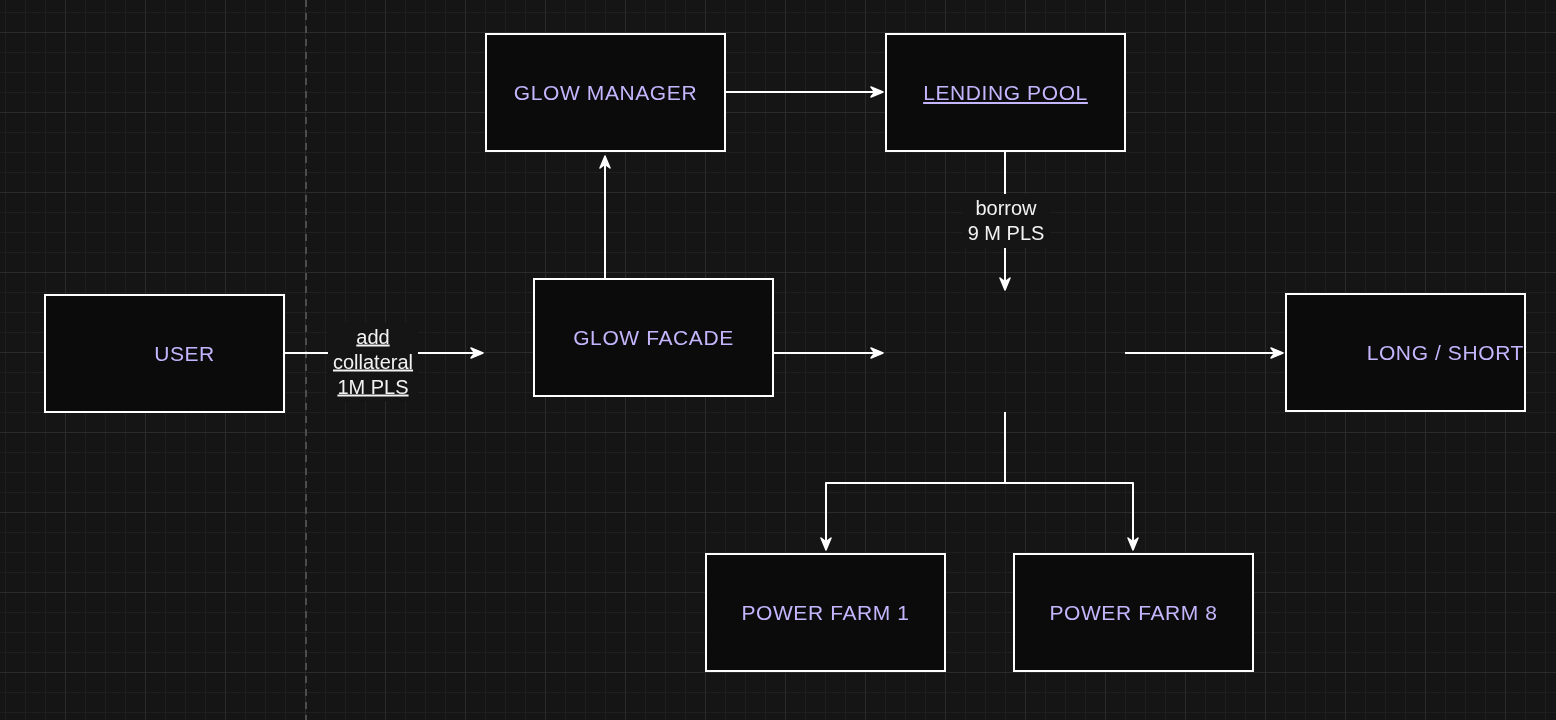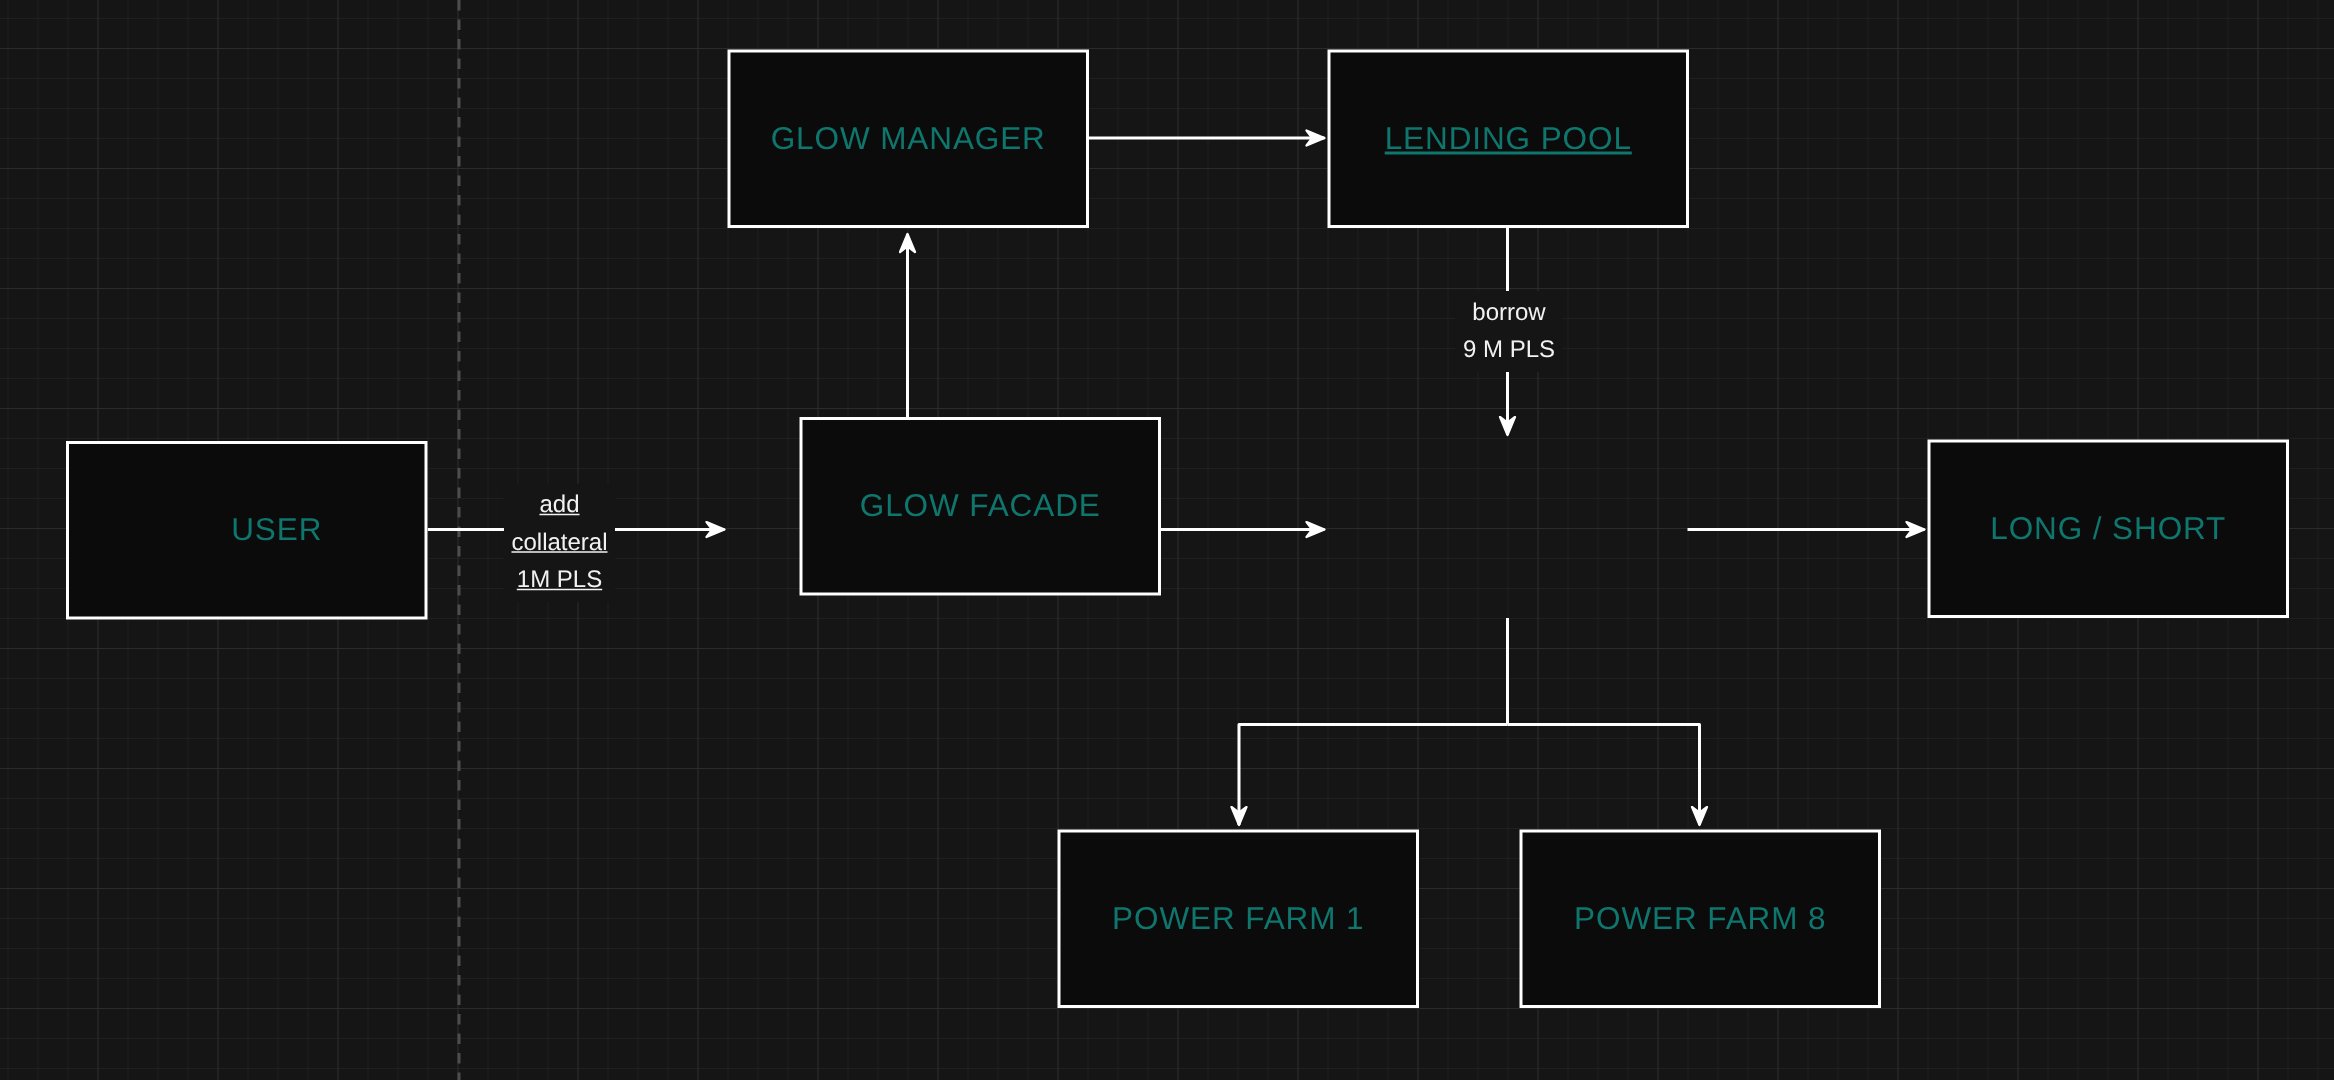--- a/index.html
+++ b/index.html
@@ -31,40 +31,40 @@
   .node {
     position: absolute;
     width: 241px;
     height: 119px;
     box-sizing: border-box;
     background: #0b0b0b;
     border: 2px solid #ffffff;
     display: flex;
     align-items: center;
     justify-content: center;
-    color: #0f766e;
+    color: #c4b5fd;
     font-size: 21px;
     letter-spacing: 0.6px;
     cursor: default;
     user-select: none;
   }
   .node-user          { left: 44px;   top: 294px; padding-left: 40px; }
   .node-glow-manager  { left: 485px;  top: 33px;  }
   .node-lending-pool  { left: 885px;  top: 33px; text-decoration: underline;  }
   .node-glow-facade   { left: 485px;  top: 278px; margin-left: 48px; }
   .node-glow-account  { left: 885px;  top: 293px; }
-  .node-long-short    { left: 1285px; top: 293px; }
+  .node-long-short    { left: 1285px; top: 293px; justify-content: flex-end; }
   .node-power-farm-1  { left: 705px;  top: 553px; }
   .node-power-farm-2  { left: 1013px; top: 553px; }
   .edge-label {
     position: absolute;
     transform: translate(-50%, -50%);
     background: #151515;
     color: #f2f2f2;
-    font-size: 16px;
+    font-size: 20px;
     line-height: 25px;
     text-align: center;
     padding: 2px 5px;
     white-space: nowrap;
   }
   .edge-label span { display: block; }
   .label-add-collateral { left: 373px; top: 362px; text-decoration: underline; }
   .label-borrow         { left: 1006px; top: 221px; }
 </style>
 </head>

